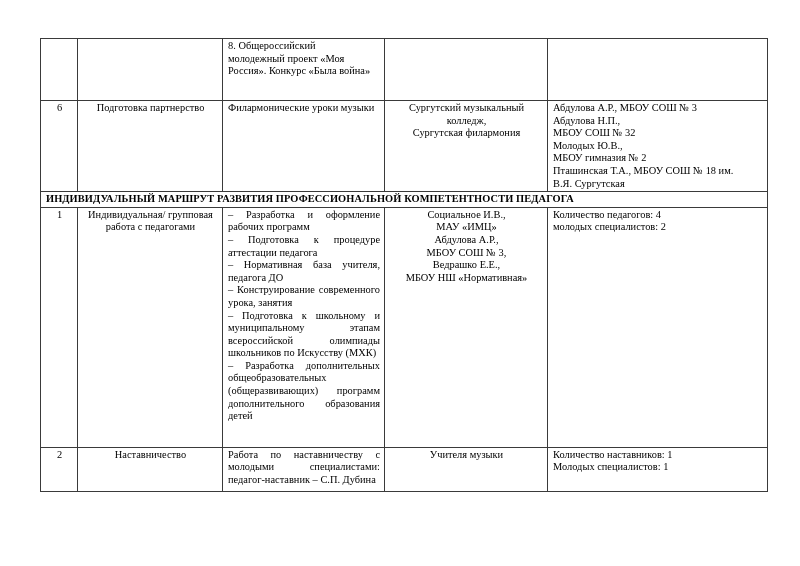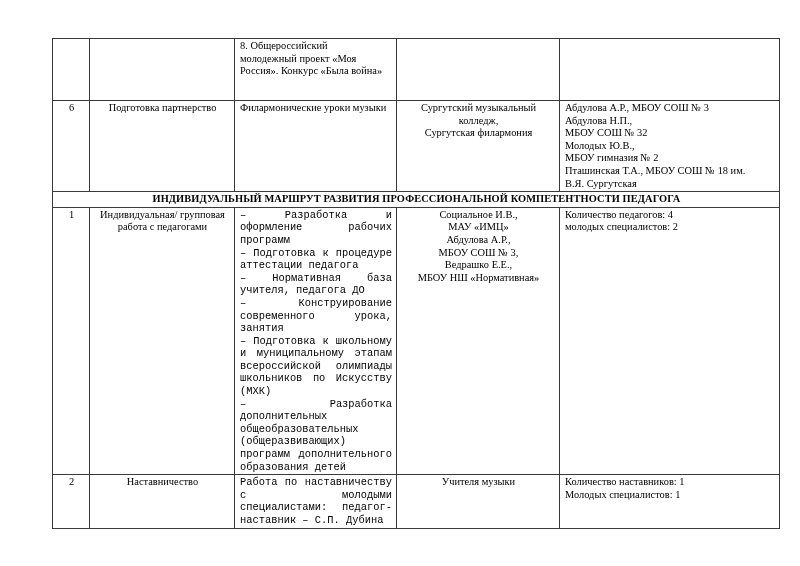--- a/index.html
+++ b/index.html
@@ -15,21 +15,21 @@
     color: #000000;
   }
   .page {
     position: relative;
     width: 800px;
     height: 566px;
     background: #ffffff;
   }
   table.doc-table {
     position: absolute;
-    left: 52px;
+    left: 40px;
     top: 38px;
     width: 727px;
     border-collapse: collapse;
     table-layout: fixed;
   }
   table.doc-table td {
     border: 1px solid #3a3a3a;
     padding: 1px 4px 1px 5px;
     vertical-align: top;
     font-size: 10.4px;
@@ -41,21 +41,20 @@
   col.c2 { width: 145px; }
   col.c3 { width: 162px; }
   col.c4 { width: 163px; }
   col.c5 { width: 220px; }
 
   .ta-center { text-align: center; }
   .ta-left   { text-align: left; }
   .ta-just   { text-align: justify; text-justify: inter-word; }
 
   .section-title {
-    text-align: center;
     font-weight: bold;
     font-size: 10.9px;
     line-height: 14px;
     letter-spacing: 0.1px;
     padding-top: 3px;
     padding-bottom: 3px;
   }
 
   .cell-lines p {
     margin: 0;
@@ -66,21 +65,20 @@
 
   .r-tall-a { height: 62px; }
   .r-tall-b { height: 32px; }
   .r-social { height: 88px; }
   .r-ind    { height: 240px; }
   .r-nast   { height: 44px; }
 
   .dash-item {
     margin: 0;
     padding-left: 0;
-    font-family: Liberation Mono, monospace;
   }
 </style>
 </head>
 <body>
 
 <div class="page">
 
   <table class="doc-table">
     <colgroup>
       <col class="c1">

